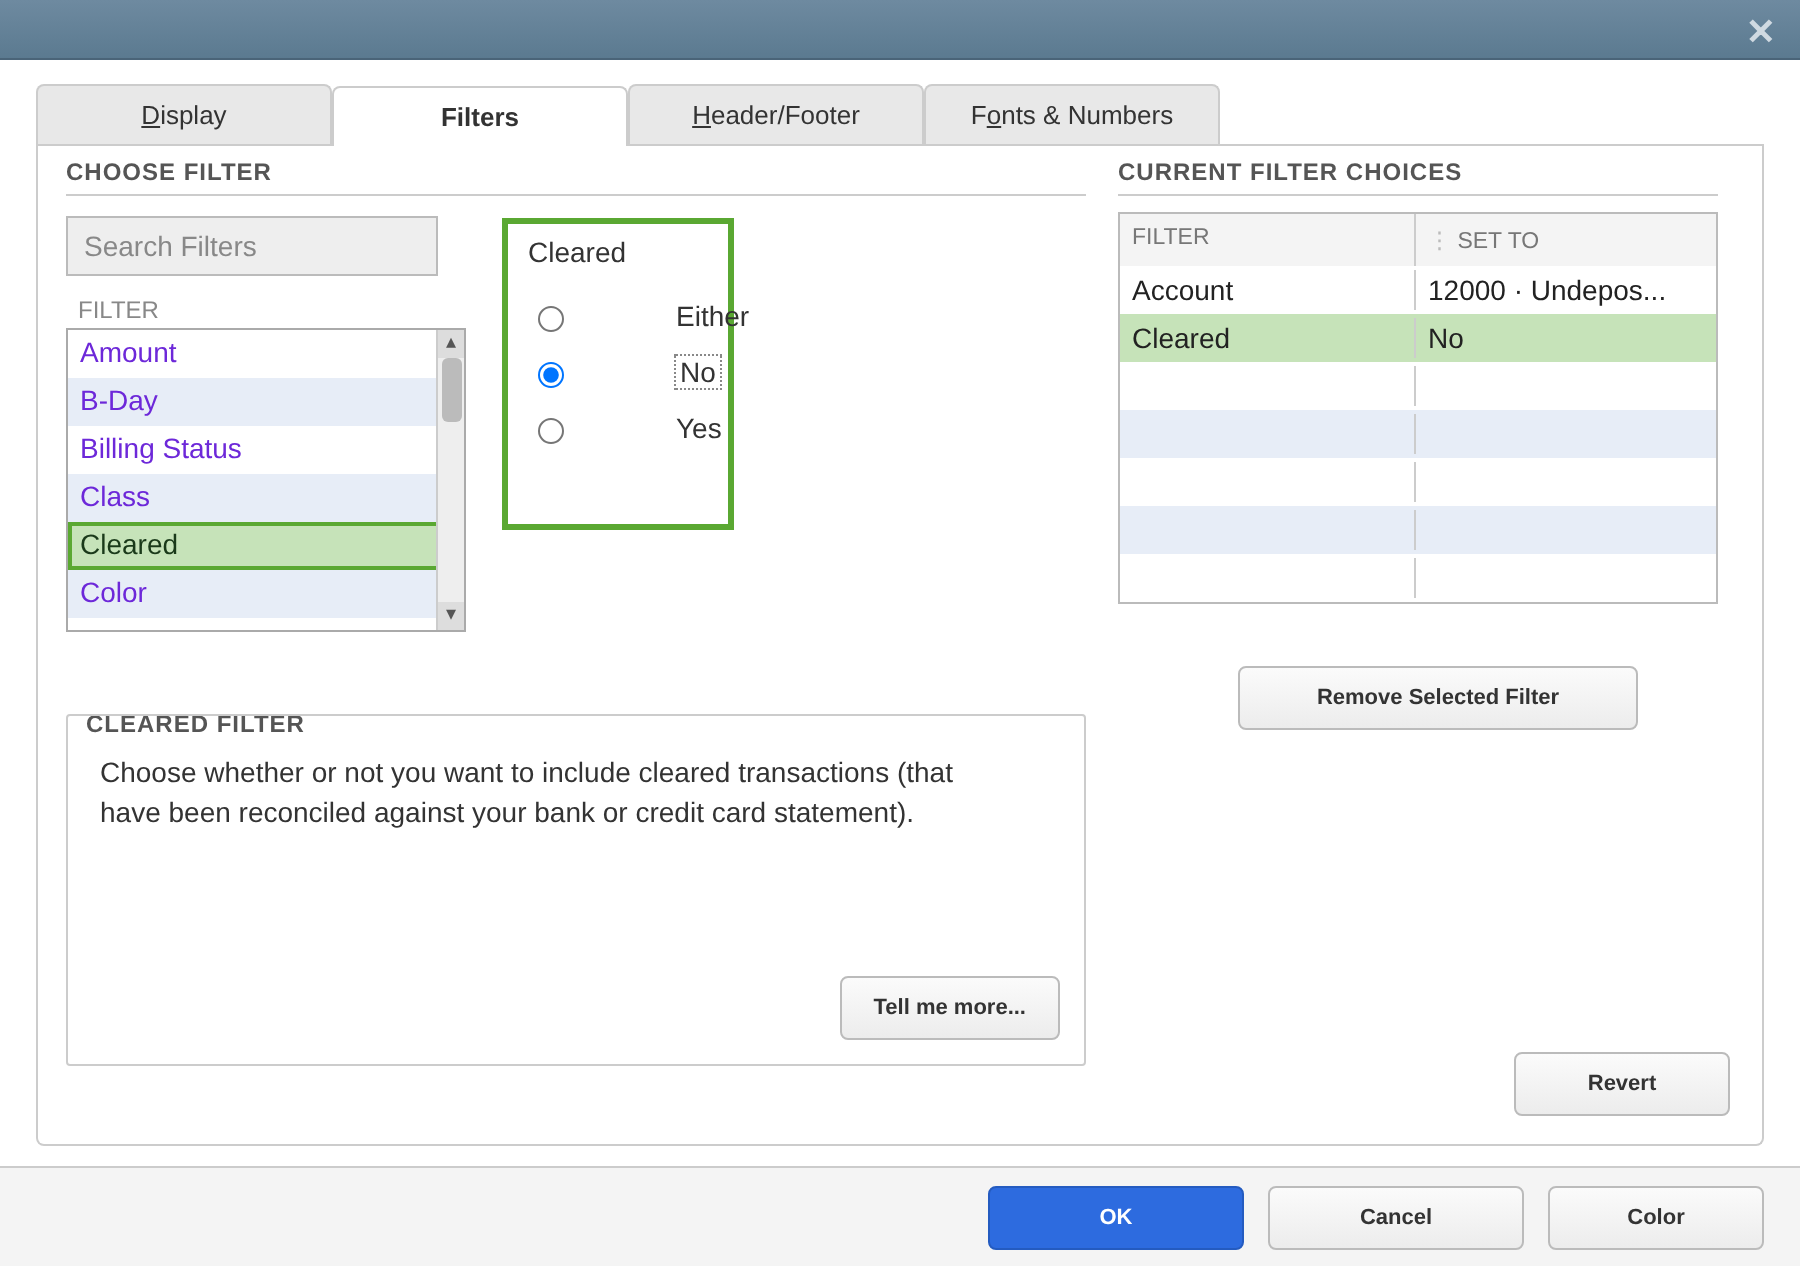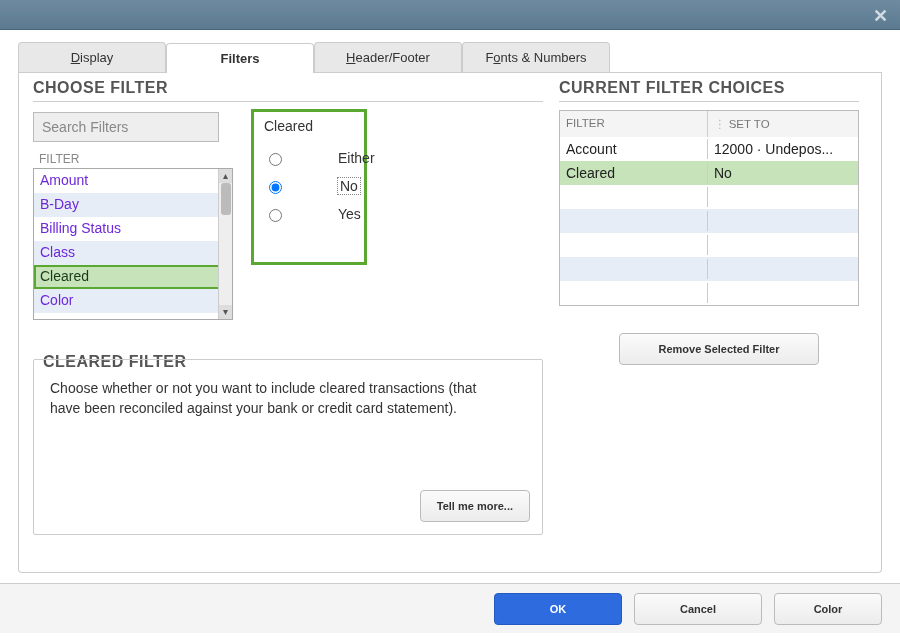--- a/index.html
+++ b/index.html
@@ -72,21 +72,21 @@
     padding: 10px 14px 14px 14px;
     height: 500px;
     position: relative;
   }
 
   
   .group {
     position: absolute;
   }
   .group-label {
-    font-size: 16px;
+    font-size: 12px;
     letter-spacing: 0.5px;
     color: #555;
     font-weight: bold;
     margin-bottom: 4px;
   }
   .group-border {
     border-top: 1px solid #ccc;
     margin-top: 2px;
   }
 
@@ -391,20 +391,21 @@
           </div>
           <div class="ct-row">
             <div class="col-filter">&nbsp;</div>
               <div class="col-setto">&nbsp;</div>
           </div>
         </div>
       </div>
     </div>
 
     <button id="remove-filter" class="btn">Remove Selected Filter</button>
+    <button id="revert" class="btn">Revert</button>
 
   </div>
 </div>
 
 <div class="buttonbar">
   <button class="btn primary" style="width:128px;">OK</button>
   <button class="btn" style="width:128px;">Cancel</button>
   <button class="btn" style="width:108px;">Color</button>
 </div>
 

